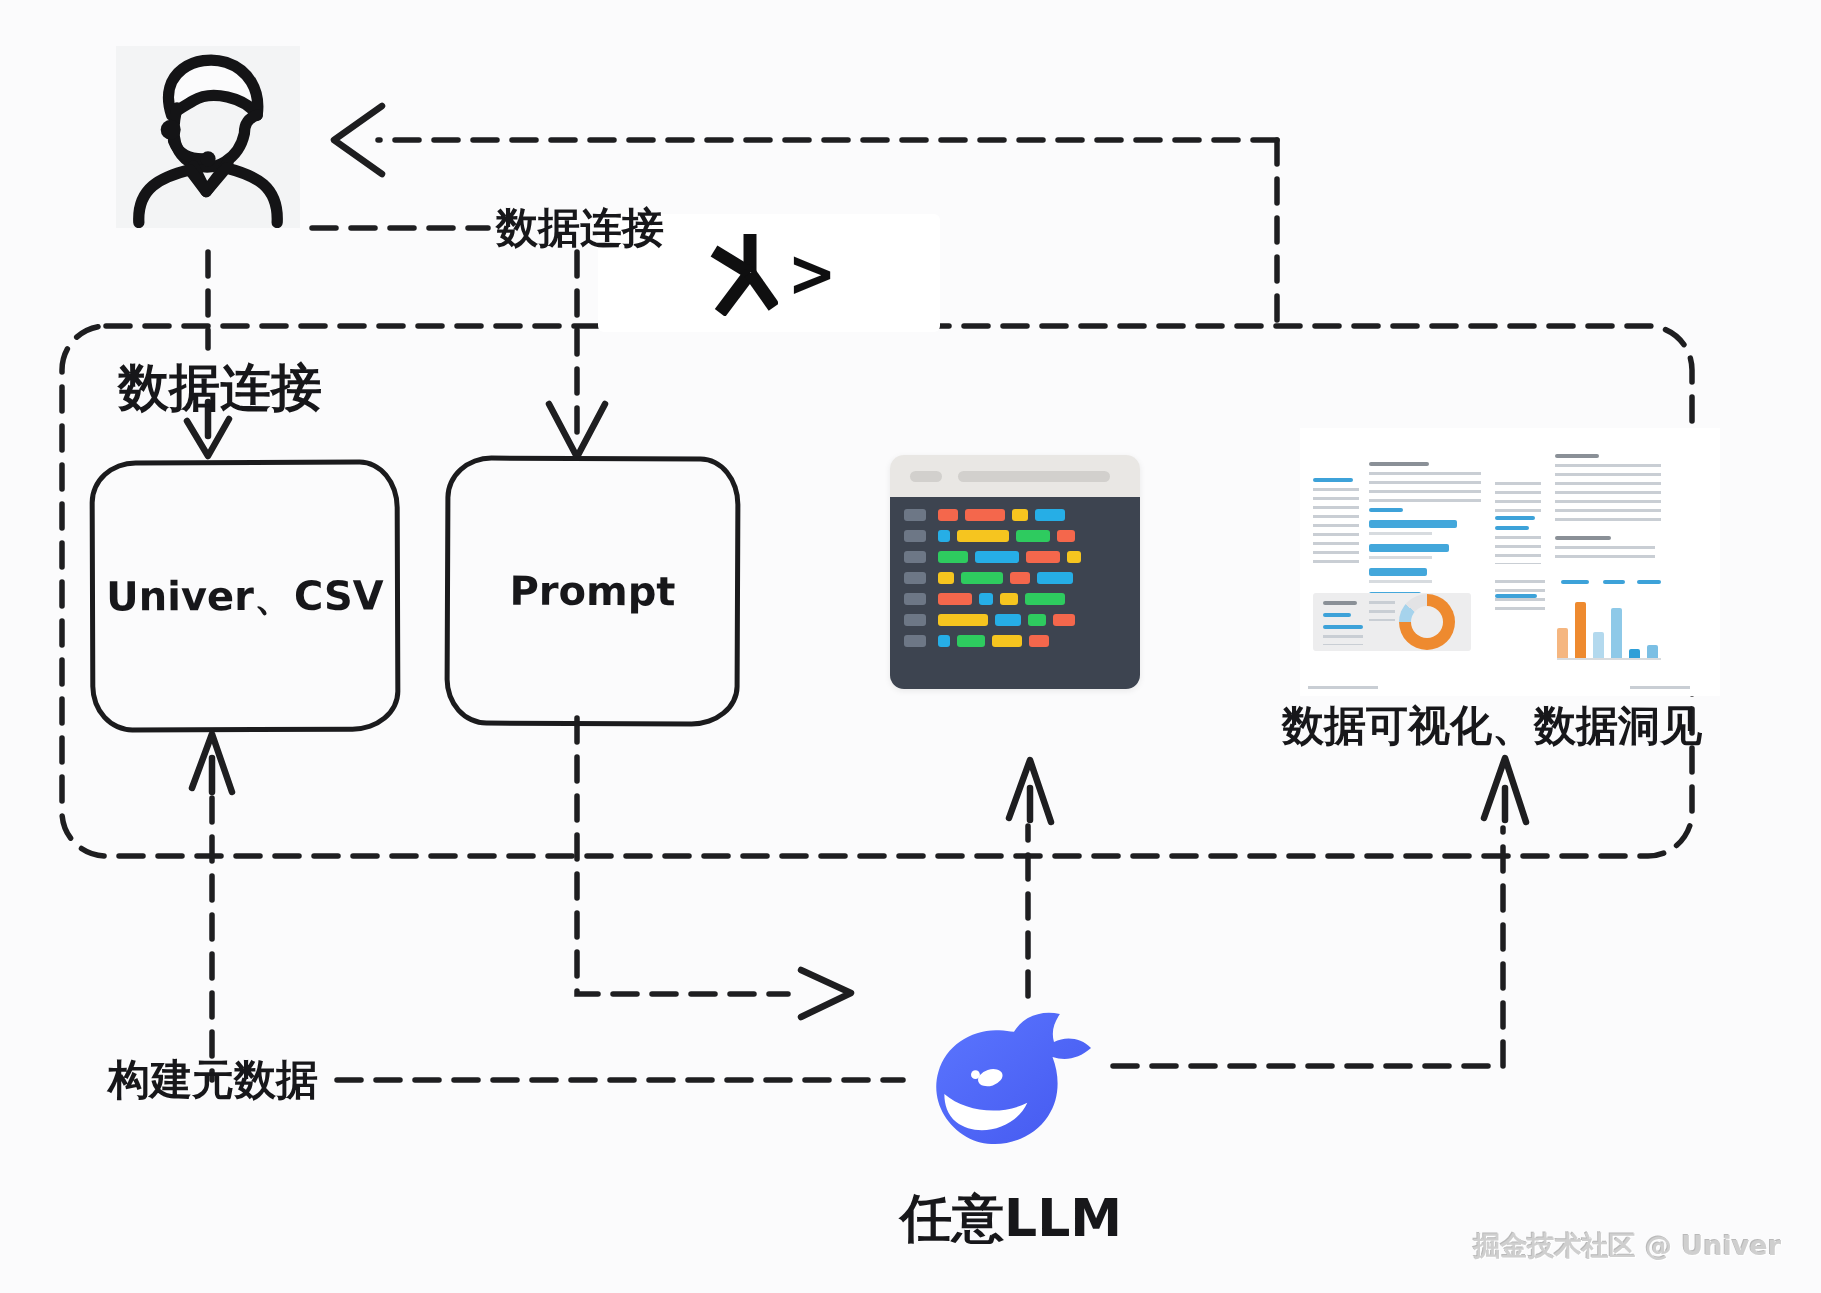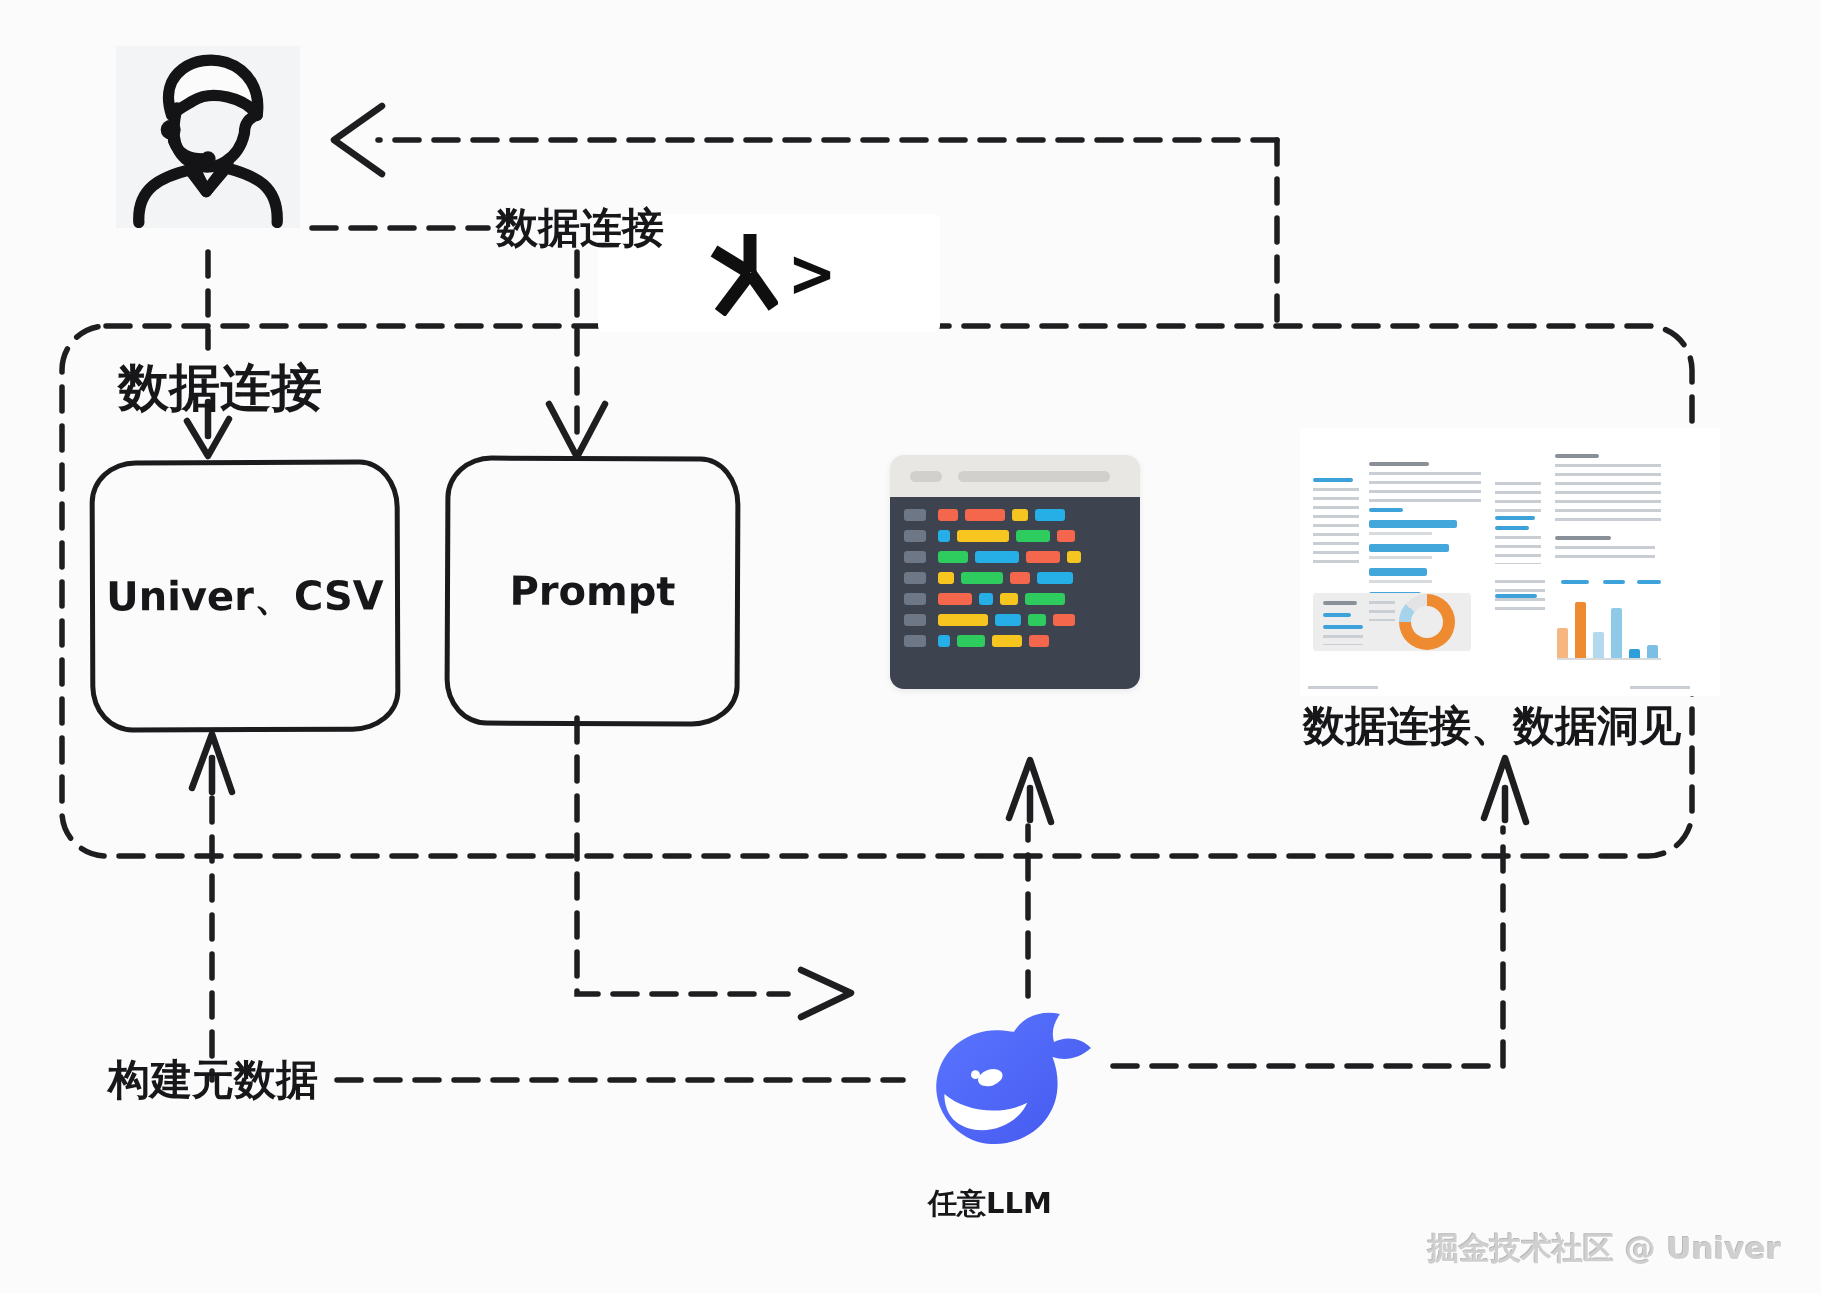--- a/index.html
+++ b/index.html
@@ -45,22 +45,22 @@
   .vbar{width:11px;border-radius:2px 2px 0 0;}
   
   #whale{position:absolute;left:915px;top:1008px;width:195px;height:160px;z-index:2;}
   
   #lbl-report{left:683px;top:72px;font-size:44px;}
   #lbl-analysis{left:496px;top:200px;font-size:42px;}
   #lbl-dataconn{left:118px;top:354px;font-size:51px;}
   #lbl-python{left:853px;top:702px;width:292px;text-align:center;font-size:42px;}
   #lbl-viz{left:1272px;top:698px;width:440px;text-align:center;font-size:42px;}
   #lbl-metadata{left:108px;top:1052px;font-size:42px;}
-  #lbl-llm{left:900px;top:1184px;width:180px;text-align:center;font-size:29px;}
-  #watermark{position:absolute;right:40px;top:1228px;font-size:31px;font-weight:700;z-index:3;
+  #lbl-llm{left:900px;top:1184px;width:180px;text-align:center;font-size:52px;}
+  #watermark{position:absolute;right:40px;top:1228px;font-size:27px;font-weight:700;z-index:3;
              color:#cfcfcf;text-shadow:1px 1px 0 #ffffff,-1px -1px 0 #b9b9b9;}
 </style>
 </head>
 <body>
 
 <div id="canvas">
 
   <svg id="connectors" width="1821" height="1293" viewBox="0 0 1821 1293">
     <g stroke="#1e1e20" stroke-width="5.5" fill="none" stroke-linecap="round" stroke-dasharray="24 15">
 
@@ -245,21 +245,21 @@
           <div class="vbar" style="height: 56px; background: rgb(238, 138, 47);"></div>
           <div class="vbar" style="height: 26px; background: rgb(179, 217, 238);"></div>
           <div class="vbar" style="height: 50px; background: rgb(142, 201, 232);"></div>
           <div class="vbar" style="height: 9px; background: rgb(46, 159, 216);"></div>
           <div class="vbar" style="height: 13px; background: rgb(123, 191, 228);"></div>
         </div>
     </div>
     <div class="txtblock" style="left:8px;top:258px;width:70px;height:4px;"></div>
     <div class="txtblock" style="left:330px;top:258px;width:60px;height:4px;"></div>
   </div>
-  <div class="lbl" id="lbl-viz">数据连接、数据洞见</div>
+  <div class="lbl" id="lbl-viz">数据可视化、数据洞见</div>
 
   <div class="lbl" id="lbl-metadata">构建元数据</div>
 
   <div id="whale">
     <svg width="195" height="160" viewBox="0 0 130 108">
       <defs>
         <linearGradient id="wg" x1="0" y1="0" x2="1" y2="1">
           <stop offset="0" stop-color="#5b76ff"></stop>
             <stop offset="1" stop-color="#4458ef"></stop>
         </linearGradient>

